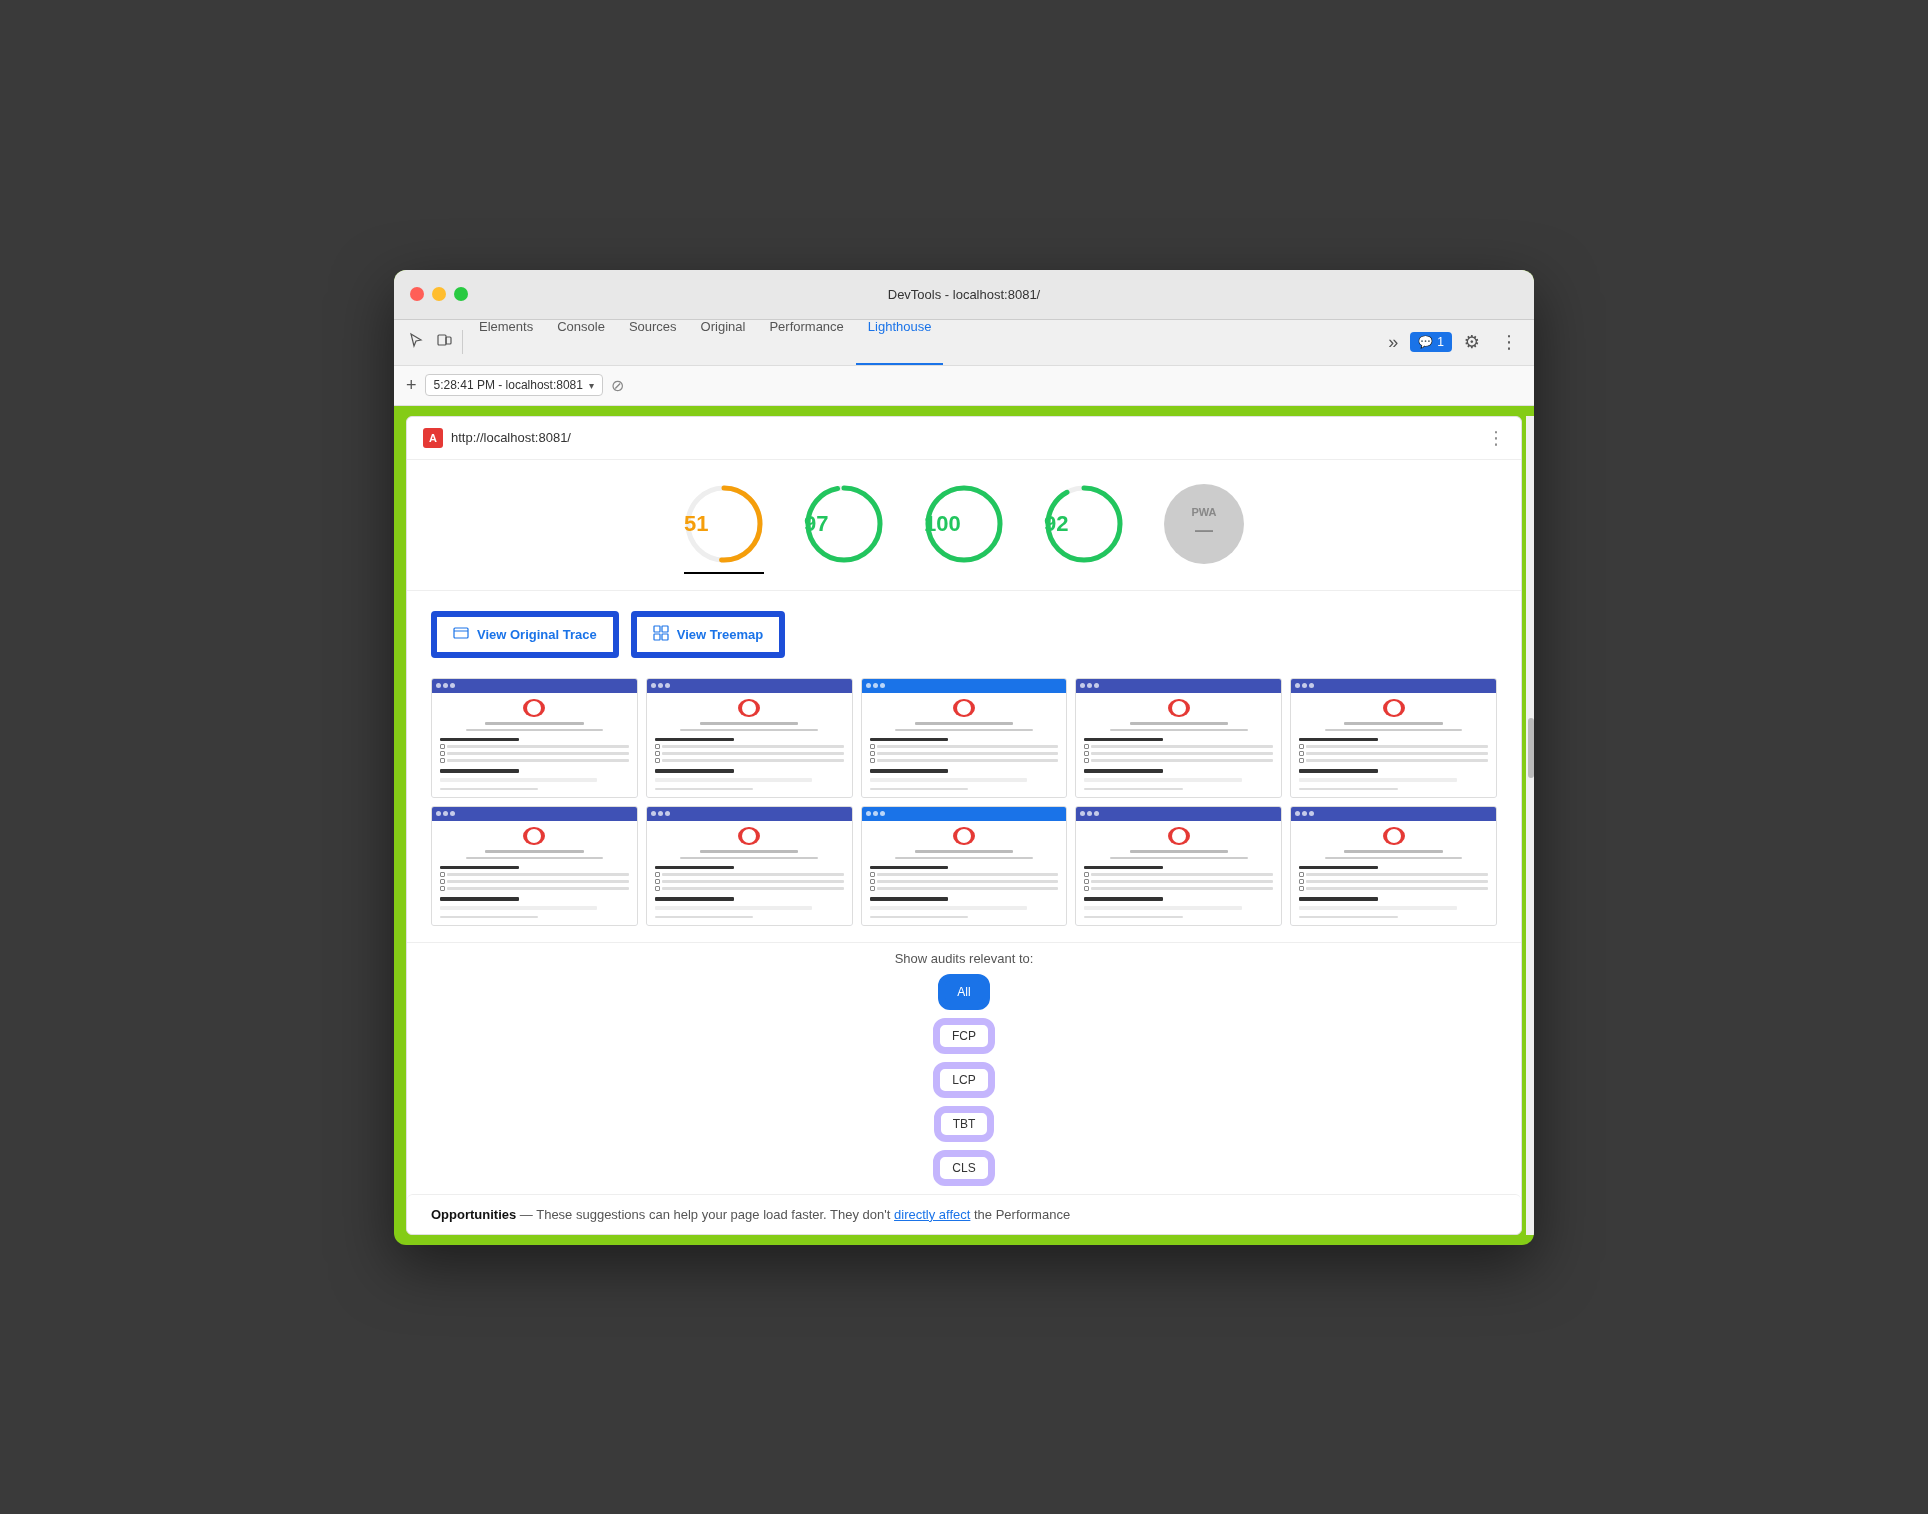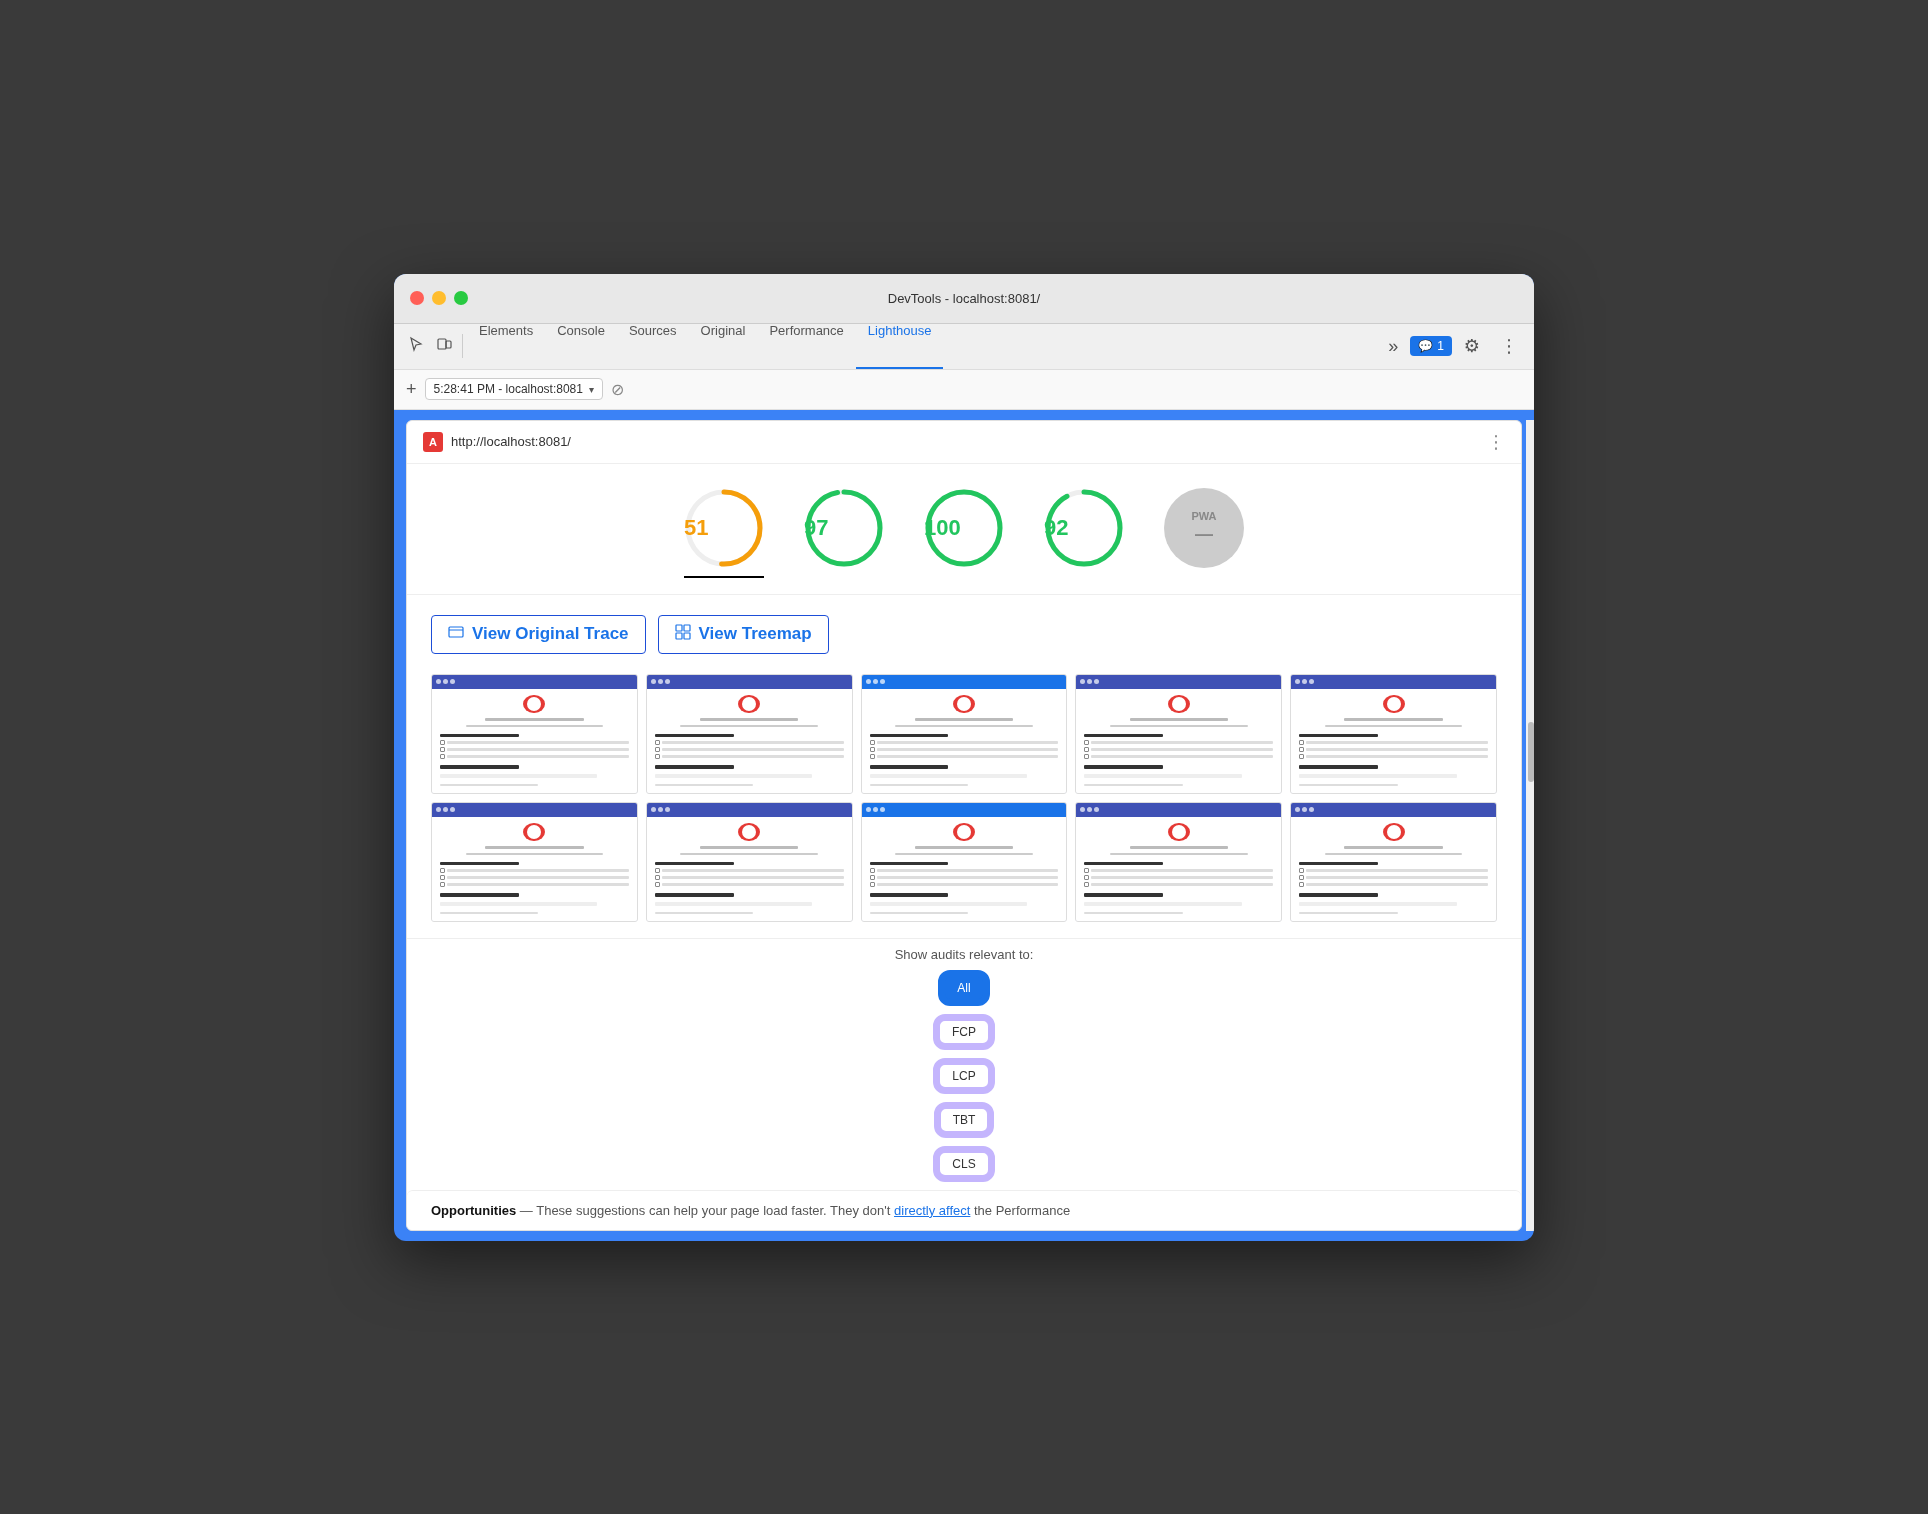--- a/index.html
+++ b/index.html
@@ -6,21 +6,21 @@
     body {
       background: #3a3a3a;
       display: flex;
       justify-content: center;
       align-items: center;
       min-height: 100vh;
       font-family: -apple-system, BlinkMacSystemFont, 'Segoe UI', sans-serif;
     }
     .window {
       width: 1140px;
-      background: #3b82f6;
+      background: #84cc16;
       border-radius: 12px;
       overflow: hidden;
       box-shadow: 0 20px 60px rgba(0,0,0,0.5);
     }
     
     .title-bar {
       background: #e8e8e8;
       height: 50px;
       display: flex;
       align-items: center;
@@ -216,25 +216,25 @@
       font-weight: 600;
       gap: 2px;
     }
     
     .action-buttons {
       display: flex;
       gap: 12px;
       padding: 20px 24px;
     }
     .btn-outline {
-      border: 1px solid #1d4ed8;
+      border: 6px solid #1d4ed8;
       background: white;
       border-radius: 4px;
       padding: 8px 16px;
-      font-size: 17px;
+      font-size: 13px;
       color: #1a73e8;
       font-weight: 600;
       cursor: pointer;
       display: flex;
       align-items: center;
       gap: 8px;
     }
     
     .screenshots-grid {
       display: grid;

